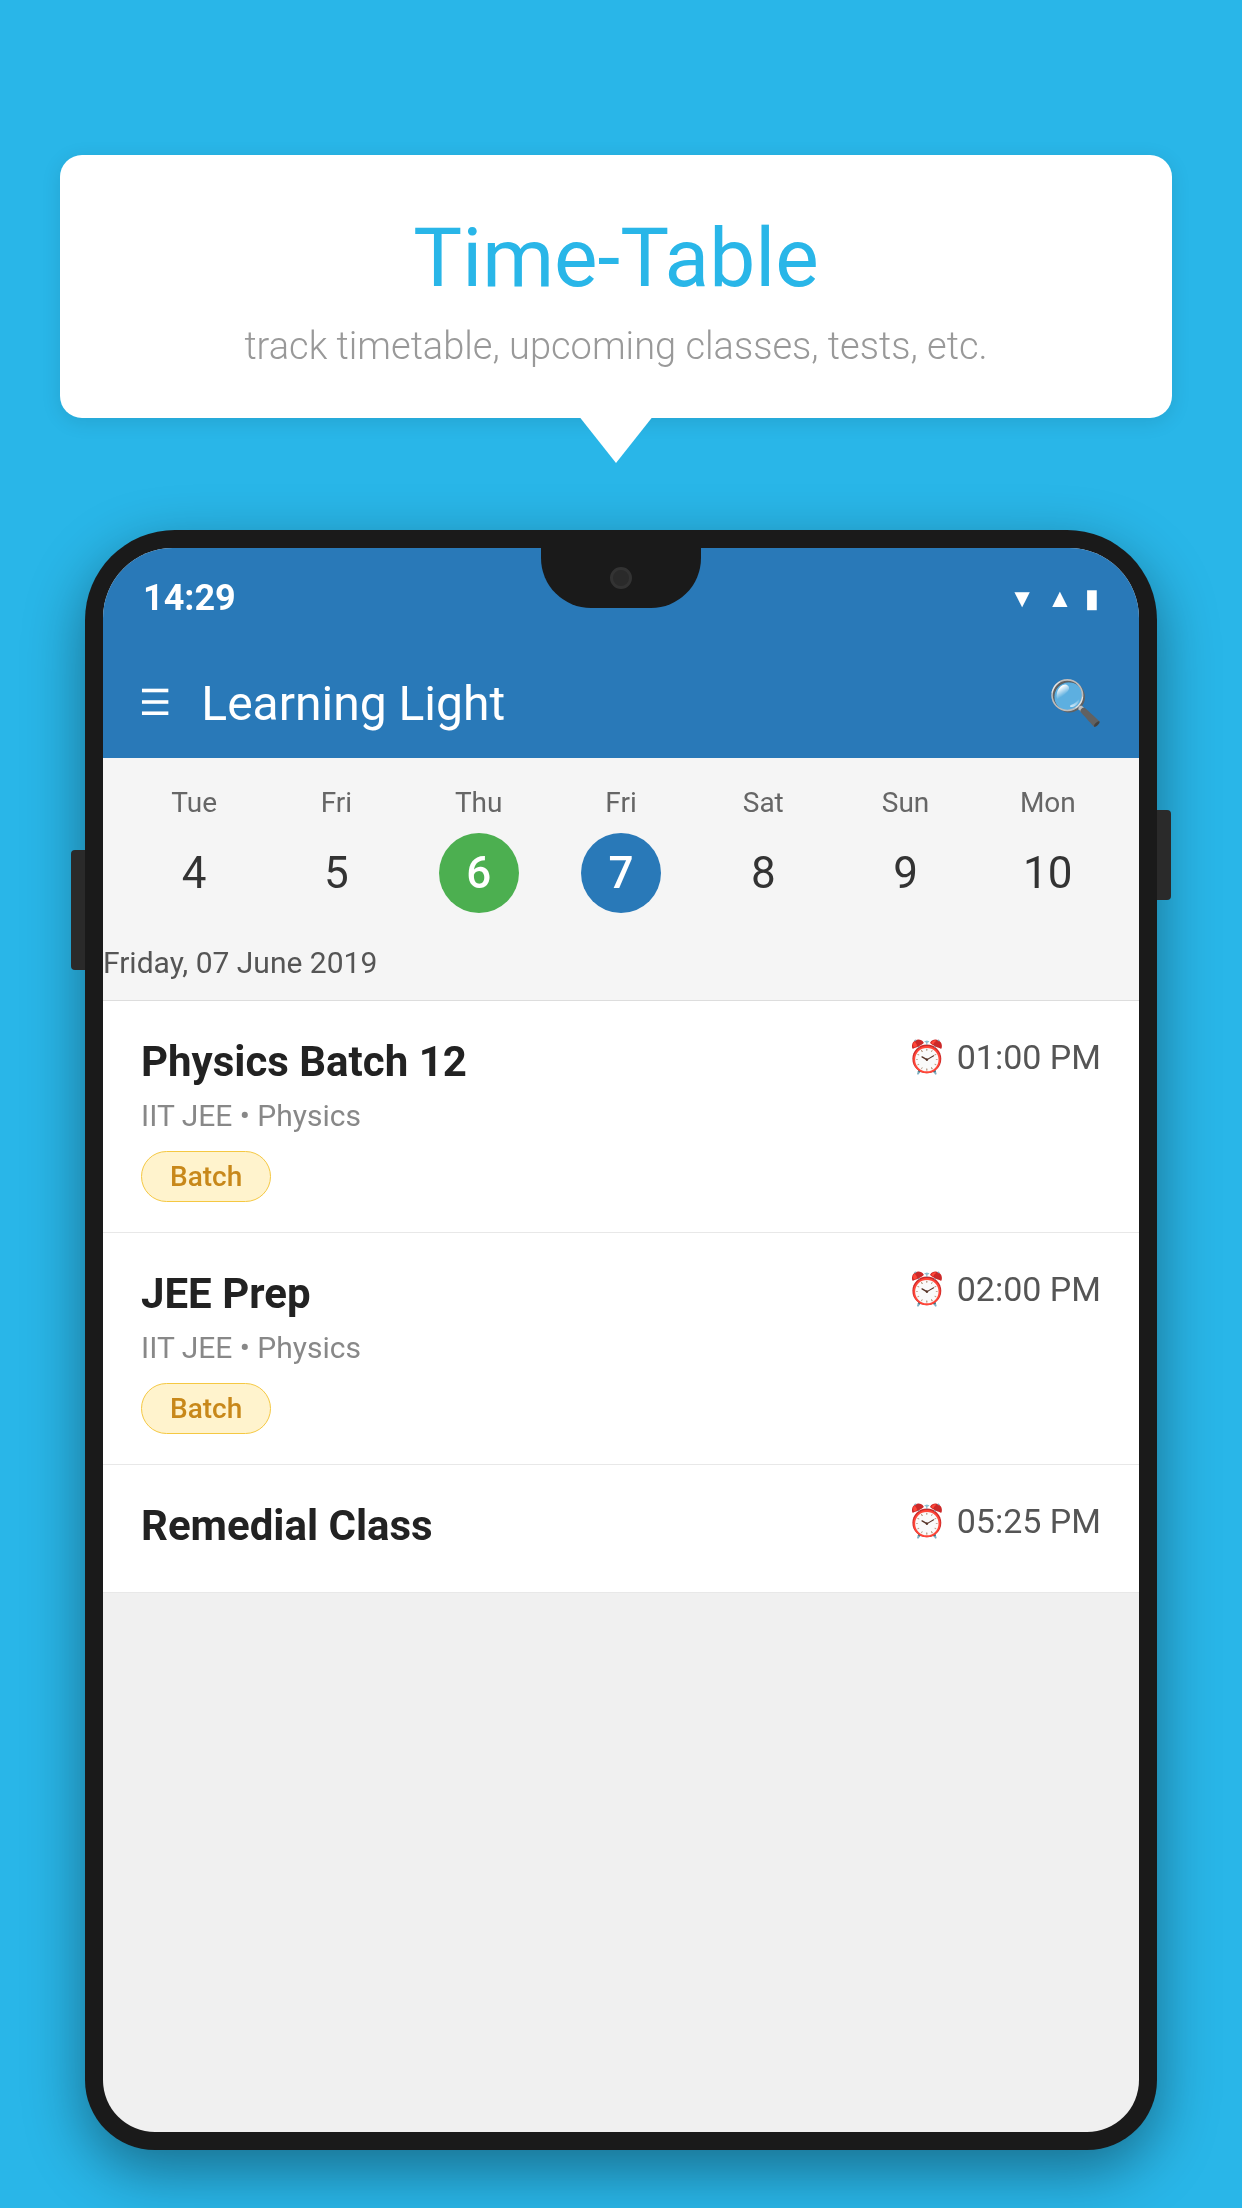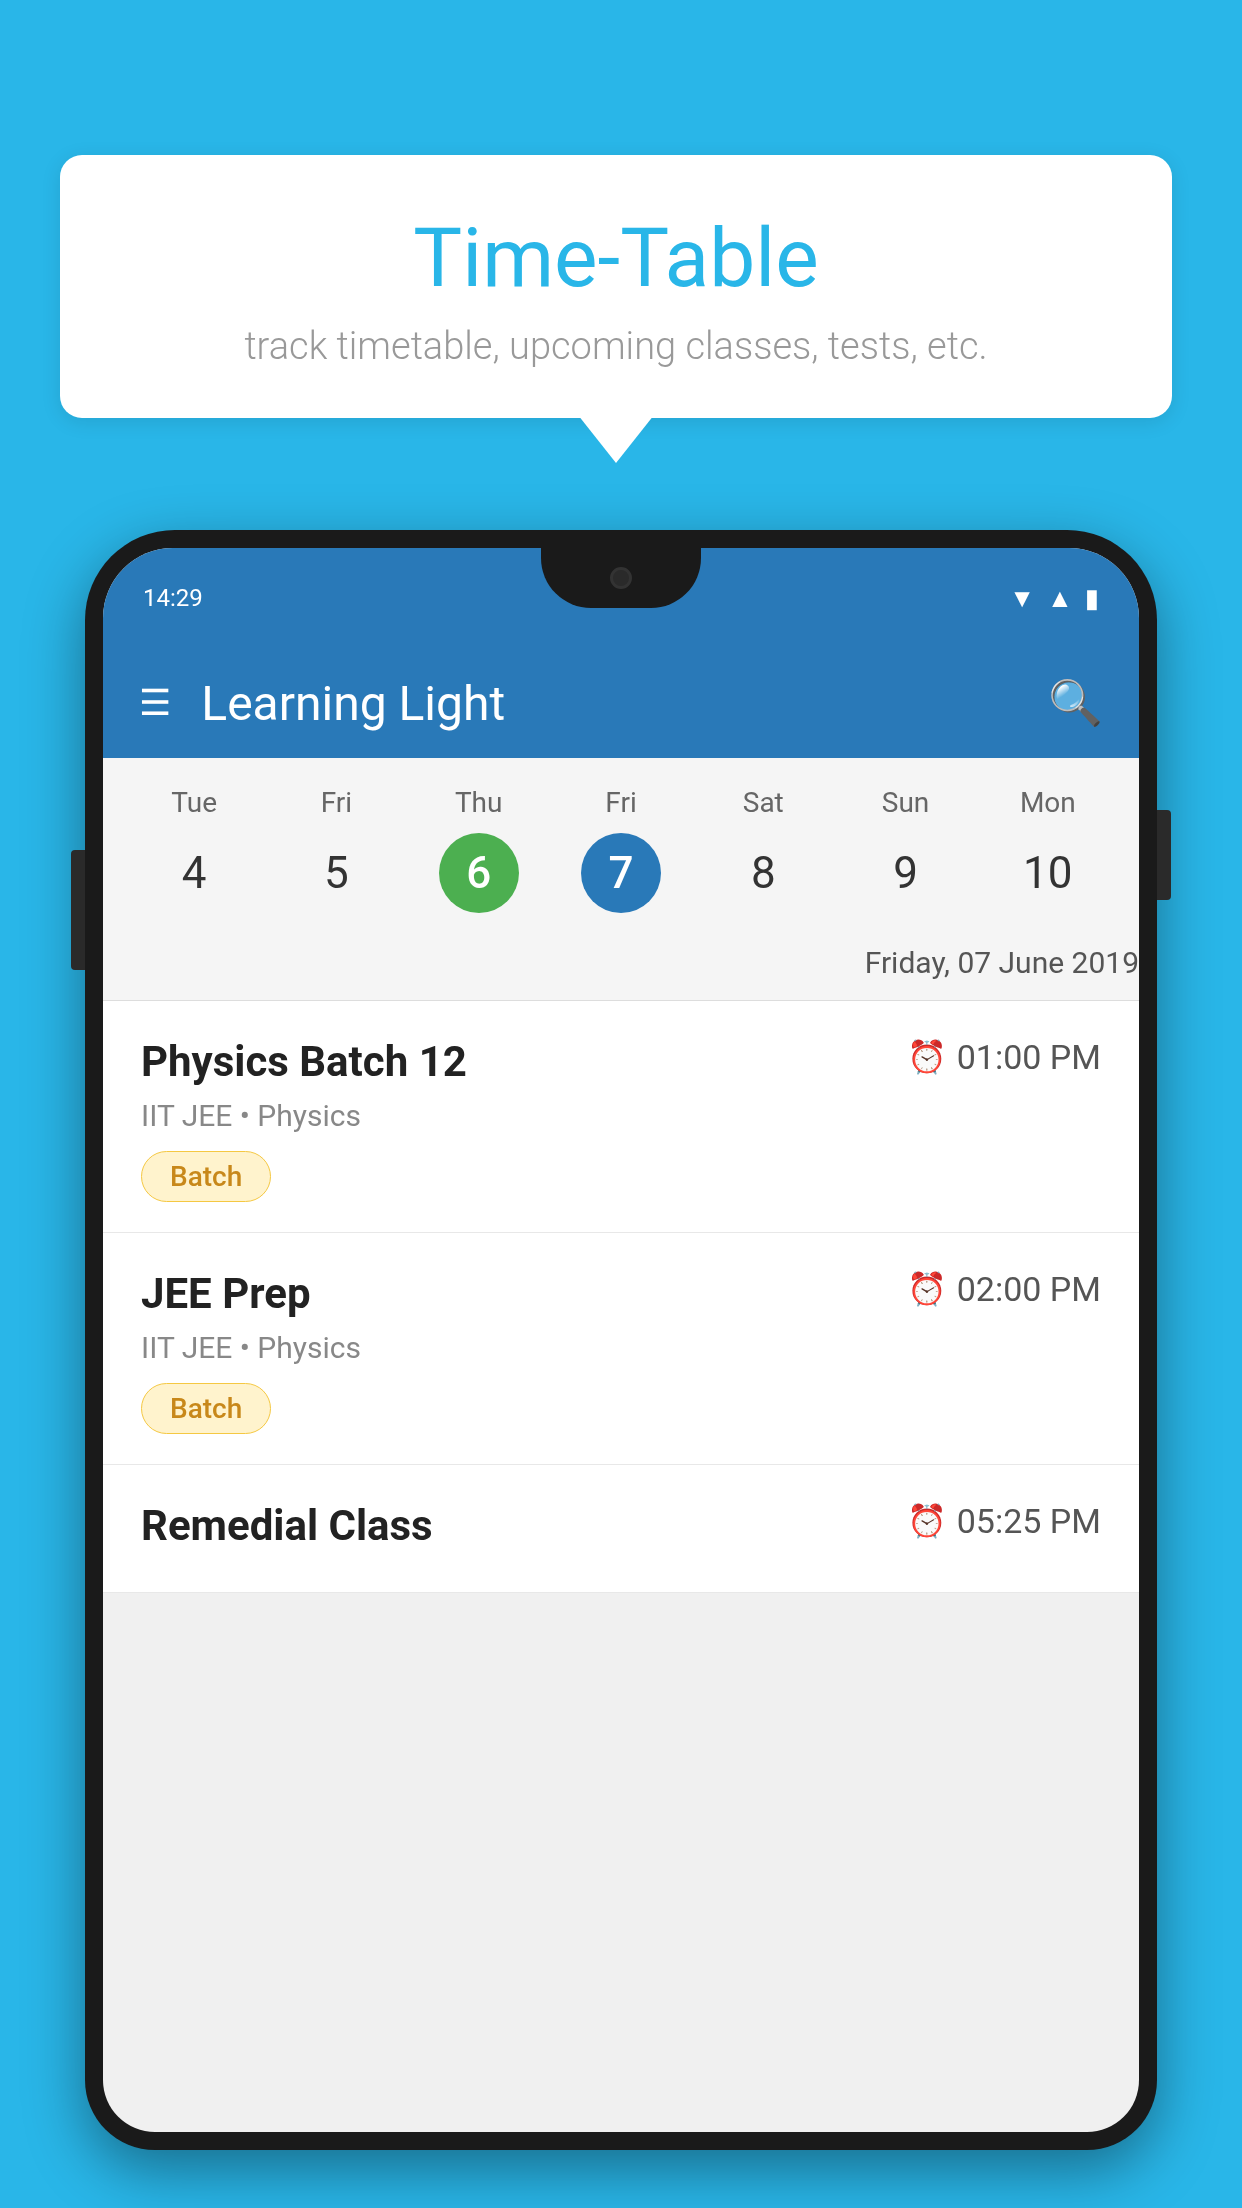--- a/index.html
+++ b/index.html
@@ -135,22 +135,22 @@
     .camera-dot {
       width: 22px;
       height: 22px;
       background: #2a2a2a;
       border-radius: 50%;
       border: 3px solid #333;
     }
 
     .status-time {
       color: white;
-      font-size: 24px;
-      font-weight: 400;
+      font-size: 36px;
+      font-weight: 700;
       z-index: 2;
     }
 
     .status-icons {
       display: flex;
       align-items: center;
       gap: 12px;
       z-index: 2;
     }
 
@@ -232,21 +232,21 @@
       font-weight: 500;
     }
 
     .day-number.selected {
       background: #2979B8;
       color: white;
       font-weight: 500;
     }
 
     .selected-date-label {
-      text-align: right;
+      text-align: left;
       font-size: 30px;
       color: #555;
       padding: 16px 0 20px;
       border-bottom: 1px solid #ddd;
     }
 
     
     .schedule-list {
       background: white;
     }

